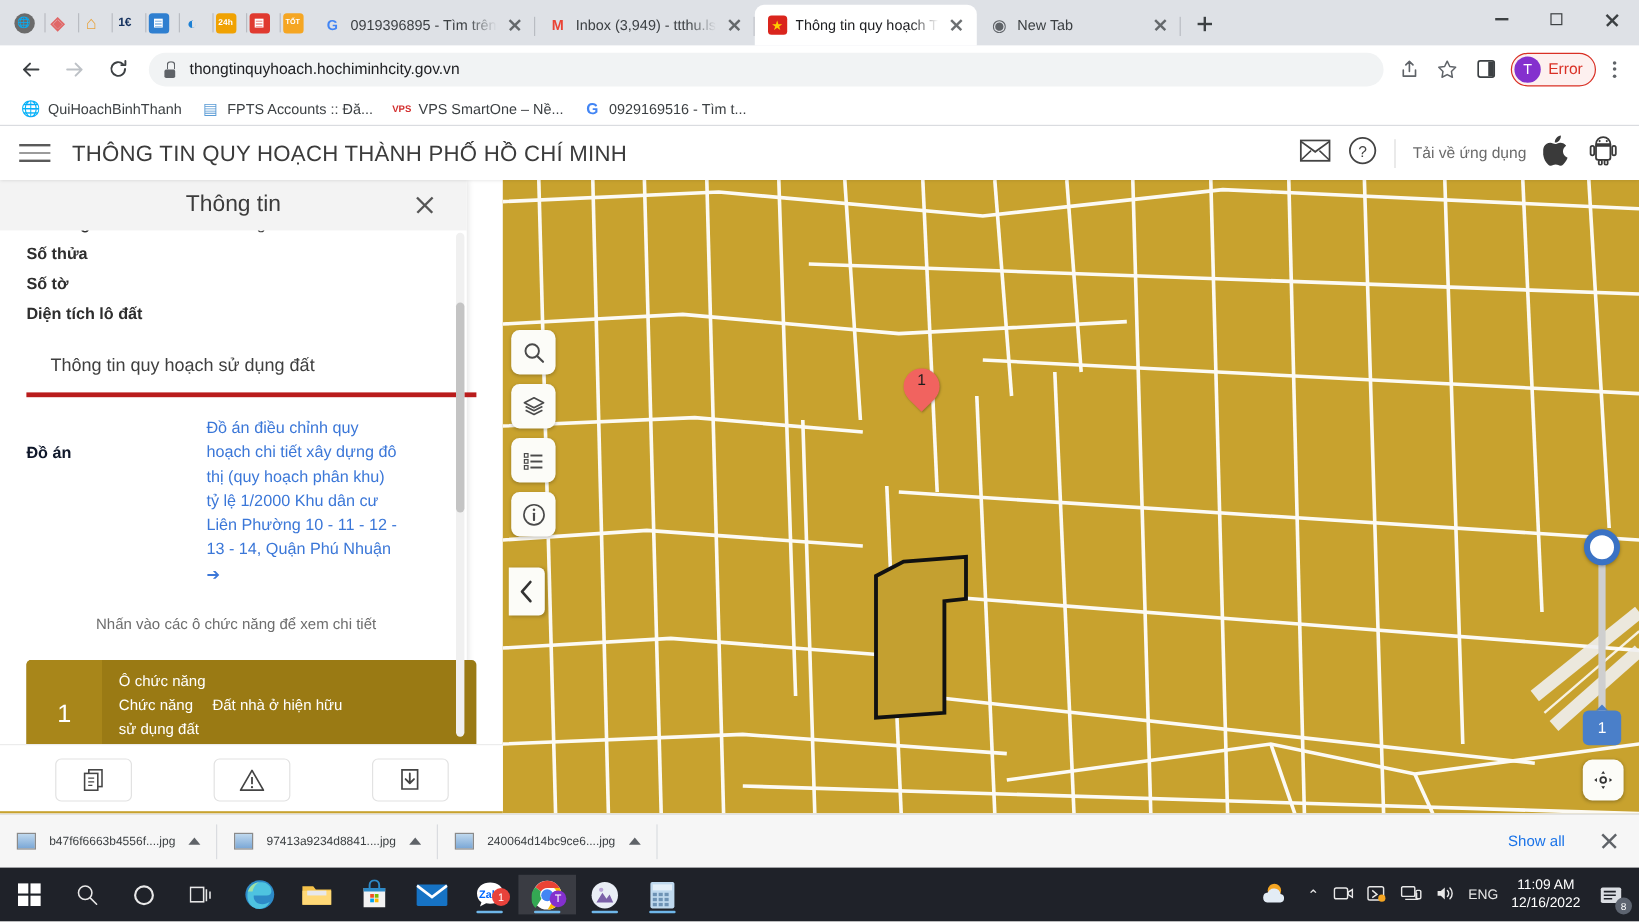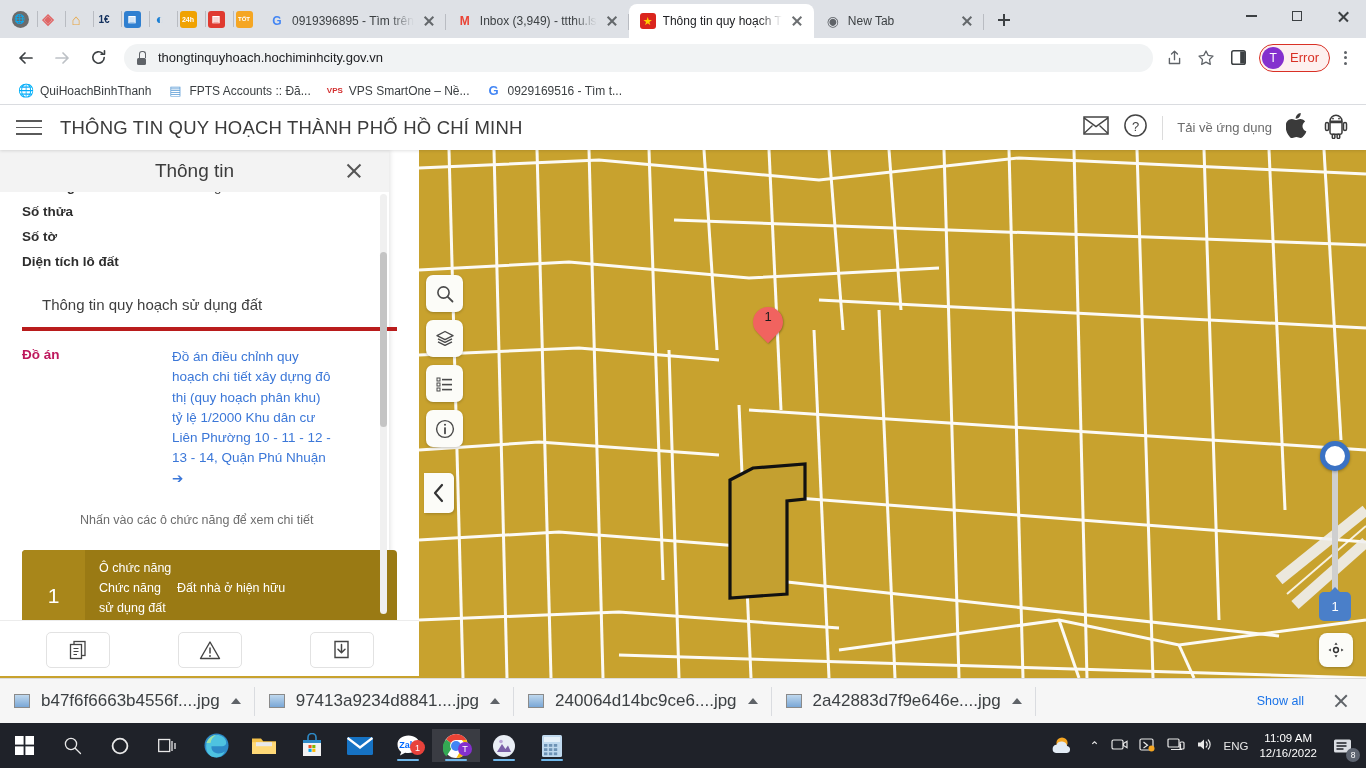--- a/index.html
+++ b/index.html
@@ -194,21 +194,21 @@
   .panel-close:before { transform: rotate(45deg); }
   .panel-close:after { transform: rotate(-45deg); }
   .panel-body { position: absolute; top: 42px; left: 0; width: 419px; height: 465px; overflow: hidden; }
   .scroll-inner { padding: 0 22px 0 22px; }
   .kv { display: flex; font-size: 13.5px; padding: 5px 0; }
   .kv .k { width: 150px; font-weight: bold; color: #2e2e2e; flex: none; }
   .kv .v { color: #3c3c3c; }
   .kv.cut { margin-top: -18px; }
   .section-title { font-size: 15px; color: #3f3f3f; padding: 22px 0 14px 20px; border-bottom: 4px solid #b91c1c; }
   .plan-row { display: flex; padding: 16px 0 0 0; font-size: 13.5px; }
-  .plan-row .k { width: 150px; font-weight: bold; color: #be185d; flex: none; }
+  .plan-row .k { width: 150px; font-weight: bold; color: #0f172a; flex: none; margin-top: 23px; }
   .plan-row .v { color: #3b77d8; line-height: 20.3px; width: 162px; }
   .hint { font-size: 12.5px; color: #6d6d6d; padding: 24px 0 0 58px; }
   .zone-card {
     margin: 23px 0 0 0; display: flex; border-radius: 4px; overflow: hidden;
     background: #9a7a14; height: 92px;
   }
   .zone-num { width: 63px; background: #a8861a; color: #fff; font-size: 21px; display:flex; align-items:center; justify-content:center; flex:none; }
   .zone-body { flex: 1; padding: 8px 14px 0 14px; color: #fff; }
   .zrow { display: flex; font-size: 12.5px; line-height: 20px; }
   .zrow .zk { width: 78px; font-weight: normal; flex: none; }
@@ -227,21 +227,21 @@
   .pscroll .thumb { position: absolute; left: 0; top: 58px; width: 7px; height: 175px; background: #c4c4c4; border-radius: 4px; }
   .gold-line { position: absolute; left: 0; top: 571px; width: 419px; height: 2px; background: #c8a22e; z-index: 16; }
 
   
   .dlbar {
     position: absolute; top: 678px; left: 0; width: 1366px; height: 45px;
     background: #f6f6f6; border-top: 1px solid #dcdcdc; display: flex; align-items: center;
   }
   .dlitem {
     display: flex; align-items: center; gap: 11px; padding: 0 14px; height: 45px;
-    font-size: 17px; color: #3c4043; position: relative;
+    font-size: 10px; color: #3c4043; position: relative;
   }
   .dlitem:after { content:""; position:absolute; right:0; top:8px; height:29px; width:1px; background:#dadce0; }
   .dl-thumb { width: 16px; height: 14px; border: 1px solid #8a8a8a; background: linear-gradient(#bfd8ee,#7aa7d6); flex:none; }
   .dl-caret { width: 0; height: 0; border-left: 5px solid transparent; border-right: 5px solid transparent; border-bottom: 6px solid #5f6368; }
   .showall { margin-left: auto; font-size: 12.5px; color: #1a73e8; padding: 7px 14px; border-radius: 4px; }
   .dl-close { width: 18px; height: 18px; margin: 0 16px 0 14px; position: relative; }
   .dl-close:before, .dl-close:after { content:""; position:absolute; left:1px; top:8px; width:16px; height:1.6px; background:#5f6368; }
   .dl-close:before { transform: rotate(45deg); }
   .dl-close:after { transform: rotate(-45deg); }
 
@@ -652,25 +652,20 @@
     <div class="dlitem">
       <span class="dl-thumb"></span>
       <span>97413a9234d8841....jpg</span>
       <span class="dl-caret"></span>
     </div>
     <div class="dlitem">
       <span class="dl-thumb"></span>
       <span>240064d14bc9ce6....jpg</span>
       <span class="dl-caret"></span>
     </div>
-    <div class="dlitem">
-      <span class="dl-thumb"></span>
-      <span>2a42883d7f9e646e....jpg</span>
-      <span class="dl-caret"></span>
-    </div>
     <div class="showall">Show all</div>
     <div class="dl-close"></div>
   </div>
 
   <div class="taskbar">
     <div class="tbitem">
       <svg width="19" height="19" viewBox="0 0 19 19">
           <rect x="0" y="0" width="8.6" height="8.6" fill="#fff"></rect>
           <rect x="10.4" y="0" width="8.6" height="8.6" fill="#fff"></rect>
           <rect x="0" y="10.4" width="8.6" height="8.6" fill="#fff"></rect>

